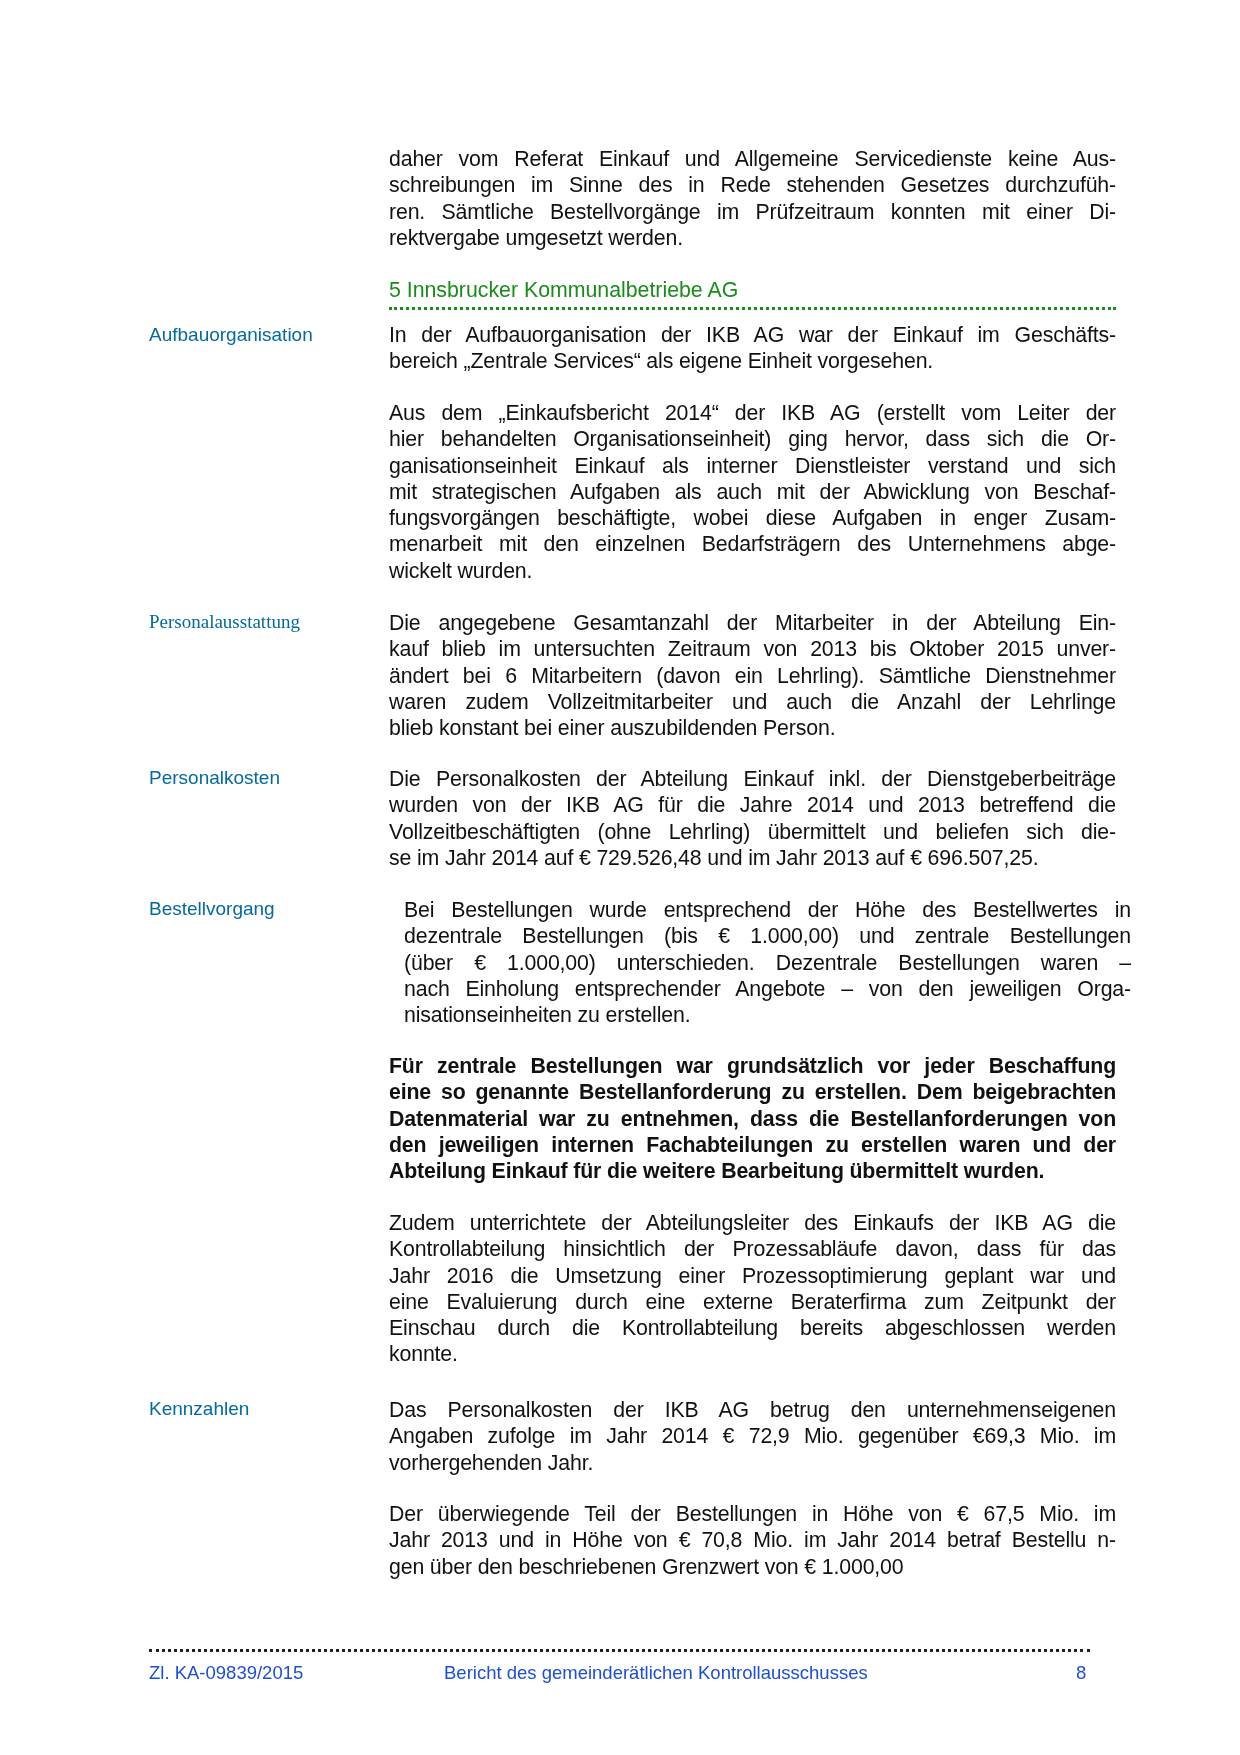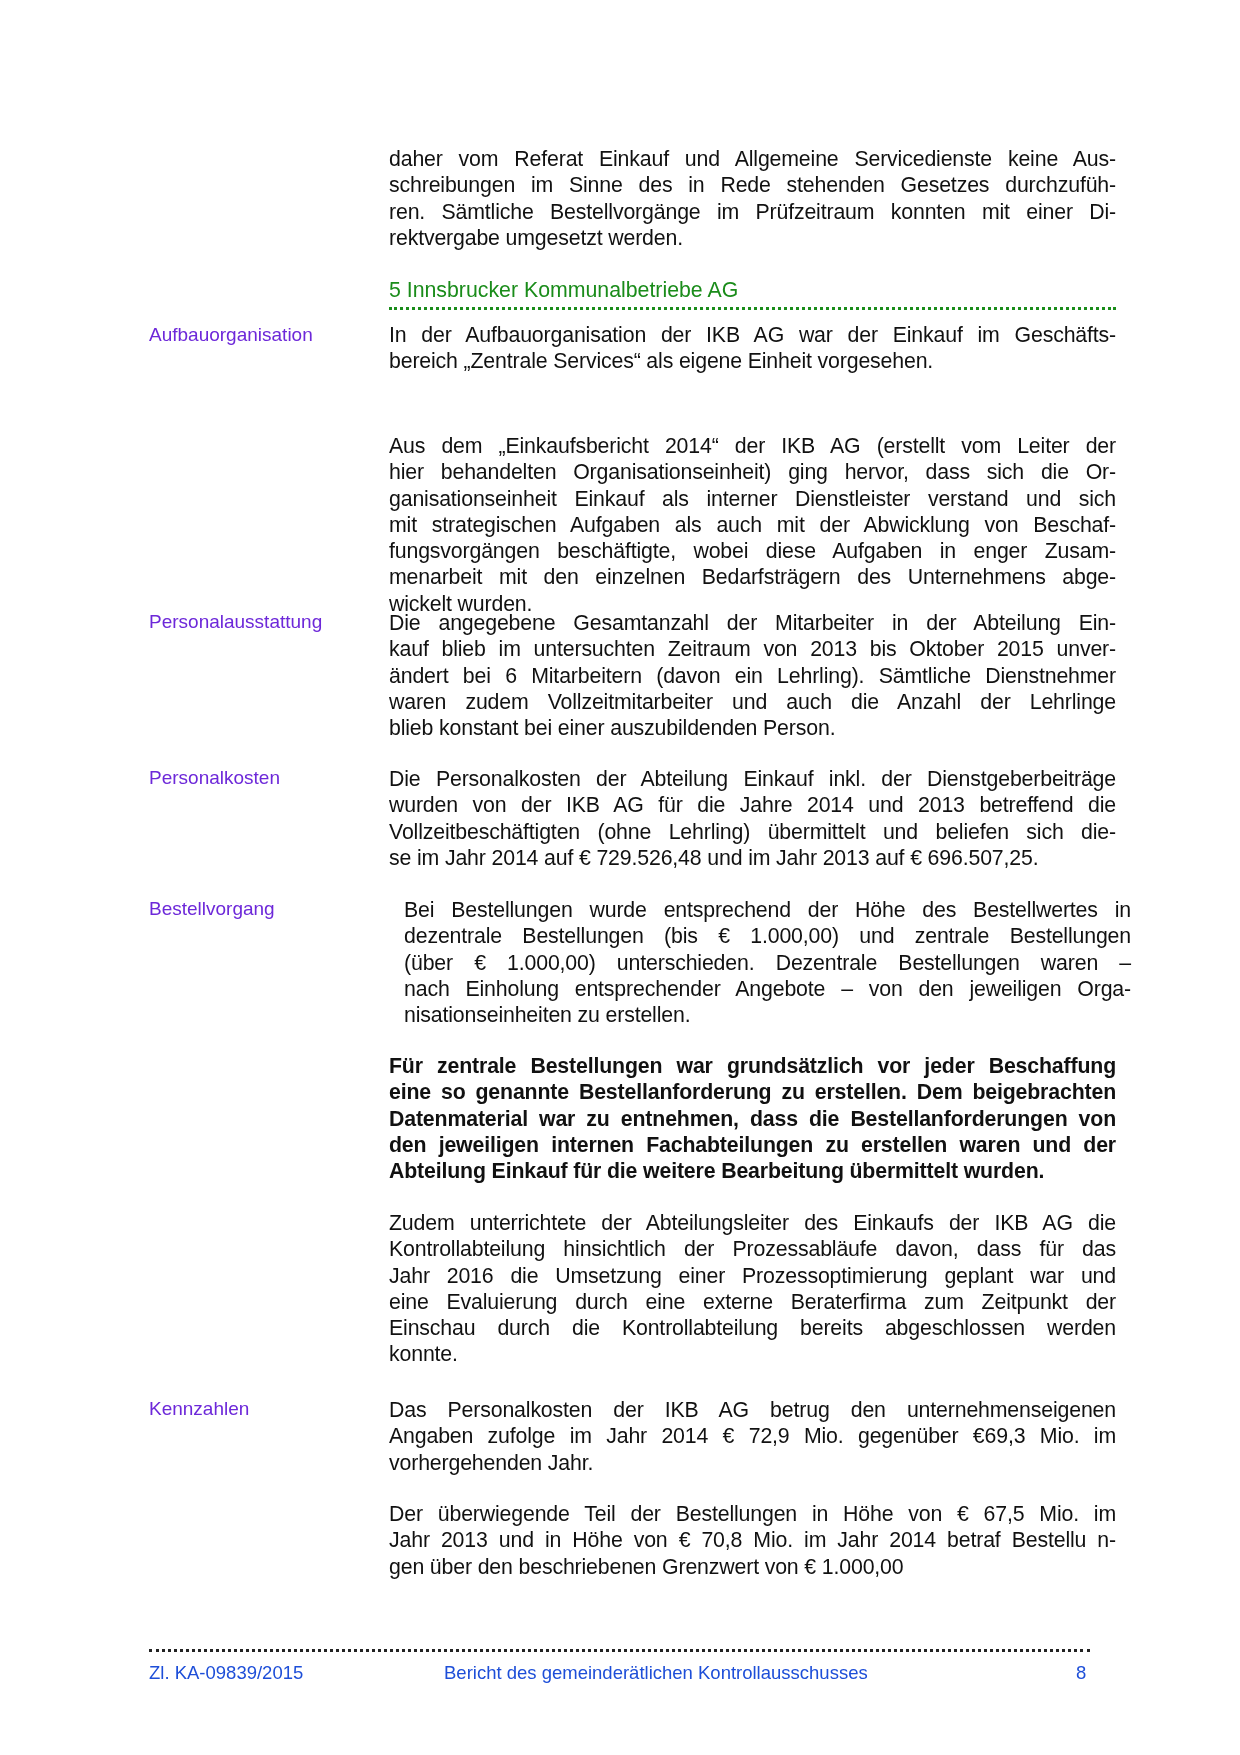--- a/index.html
+++ b/index.html
@@ -5,21 +5,21 @@
     html, body { margin: 0; padding: 0; background: #ffffff; }
     body { width: 1240px; height: 1755px; position: relative; overflow: hidden;
            font-family: "Liberation Sans", sans-serif; color: #111111; }
     .page { position: absolute; left: 0; top: 0; width: 1240px; height: 1639px; }
 
     .body-col { position: absolute; left: 389px; width: 727px; }
     .para { font-size: 21.3px; line-height: 26.3px; text-align: justify; margin: 0; letter-spacing: -0.15px; }
     .para .ln { display: block; text-align: justify; text-align-last: justify; white-space: nowrap; }
     .para .ln.last { text-align-last: left; }
 
-    .side-label { position: absolute; left: 149px; font-size: 19px; line-height: 26px; color: #6d28d9; }
+    .side-label { position: absolute; left: 149px; font-size: 19px; line-height: 26px; color: #0369a1; }
 
     .section-heading { position: absolute; left: 389px; width: 727px; top: 276px; text-align: left;
                        font-size: 21.3px; line-height: 28px; color: #1a8c1a; }
     .heading-rule { position: absolute; left: 389px; width: 727px; top: 307px; height: 0;
                     border-top: 3px dotted #1a8c1a; }
 
     .footer-rule { position: absolute; left: 149px; width: 941px; top: 1649px; height: 0;
                    border-top: 3px dotted #222222; }
     .footer { position: absolute; top: 1661px; font-size: 18.5px; line-height: 24px; color: #1d4ed8; }
     .footer-left { left: 149px; }
@@ -43,33 +43,33 @@
   <div class="section-heading">5  Innsbrucker Kommunalbetriebe AG</div>
   <div class="heading-rule"></div>
 
   <div class="side-label" style="top:322px;">Aufbauorganisation</div>
   <div class="body-col" style="top:322px;">
     <p class="para">
       <span class="ln">In der Aufbauorganisation der IKB AG war der Einkauf im Geschäfts-</span>
       <span class="ln last">bereich „Zentrale Services“ als eigene Einheit vorgesehen.</span>
     </p>
   </div>
-  <div class="body-col" style="top:400px;margin-top:33px;">
+  <div class="body-col" style="top:400px;">
     <p class="para">
       <span class="ln">Aus dem „Einkaufsbericht 2014“ der IKB AG (erstellt vom Leiter der</span>
       <span class="ln">hier behandelten Organisationseinheit) ging hervor, dass sich die Or-</span>
       <span class="ln">ganisationseinheit Einkauf als interner Dienstleister verstand und sich</span>
       <span class="ln">mit strategischen Aufgaben als auch mit der Abwicklung von Beschaf-</span>
       <span class="ln">fungsvorgängen beschäftigte, wobei diese Aufgaben in enger Zusam-</span>
       <span class="ln">menarbeit mit den einzelnen Bedarfsträgern des Unternehmens abge-</span>
       <span class="ln last">wickelt wurden.</span>
     </p>
   </div>
 
-  <div class="side-label" style="top:609px;">Personalausstattung</div>
+  <div class="side-label" style="top:609px;font-family:Liberation Serif, serif;">Personalausstattung</div>
   <div class="body-col" style="top:610px;">
     <p class="para">
       <span class="ln">Die angegebene Gesamtanzahl der Mitarbeiter in der Abteilung Ein-</span>
       <span class="ln">kauf blieb im untersuchten Zeitraum von 2013 bis Oktober 2015 unver-</span>
       <span class="ln">ändert bei 6 Mitarbeitern (davon ein Lehrling). Sämtliche Dienstnehmer</span>
       <span class="ln">waren zudem Vollzeitmitarbeiter und auch die Anzahl der Lehrlinge</span>
       <span class="ln last">blieb konstant bei einer auszubildenden Person.</span>
     </p>
   </div>
 

